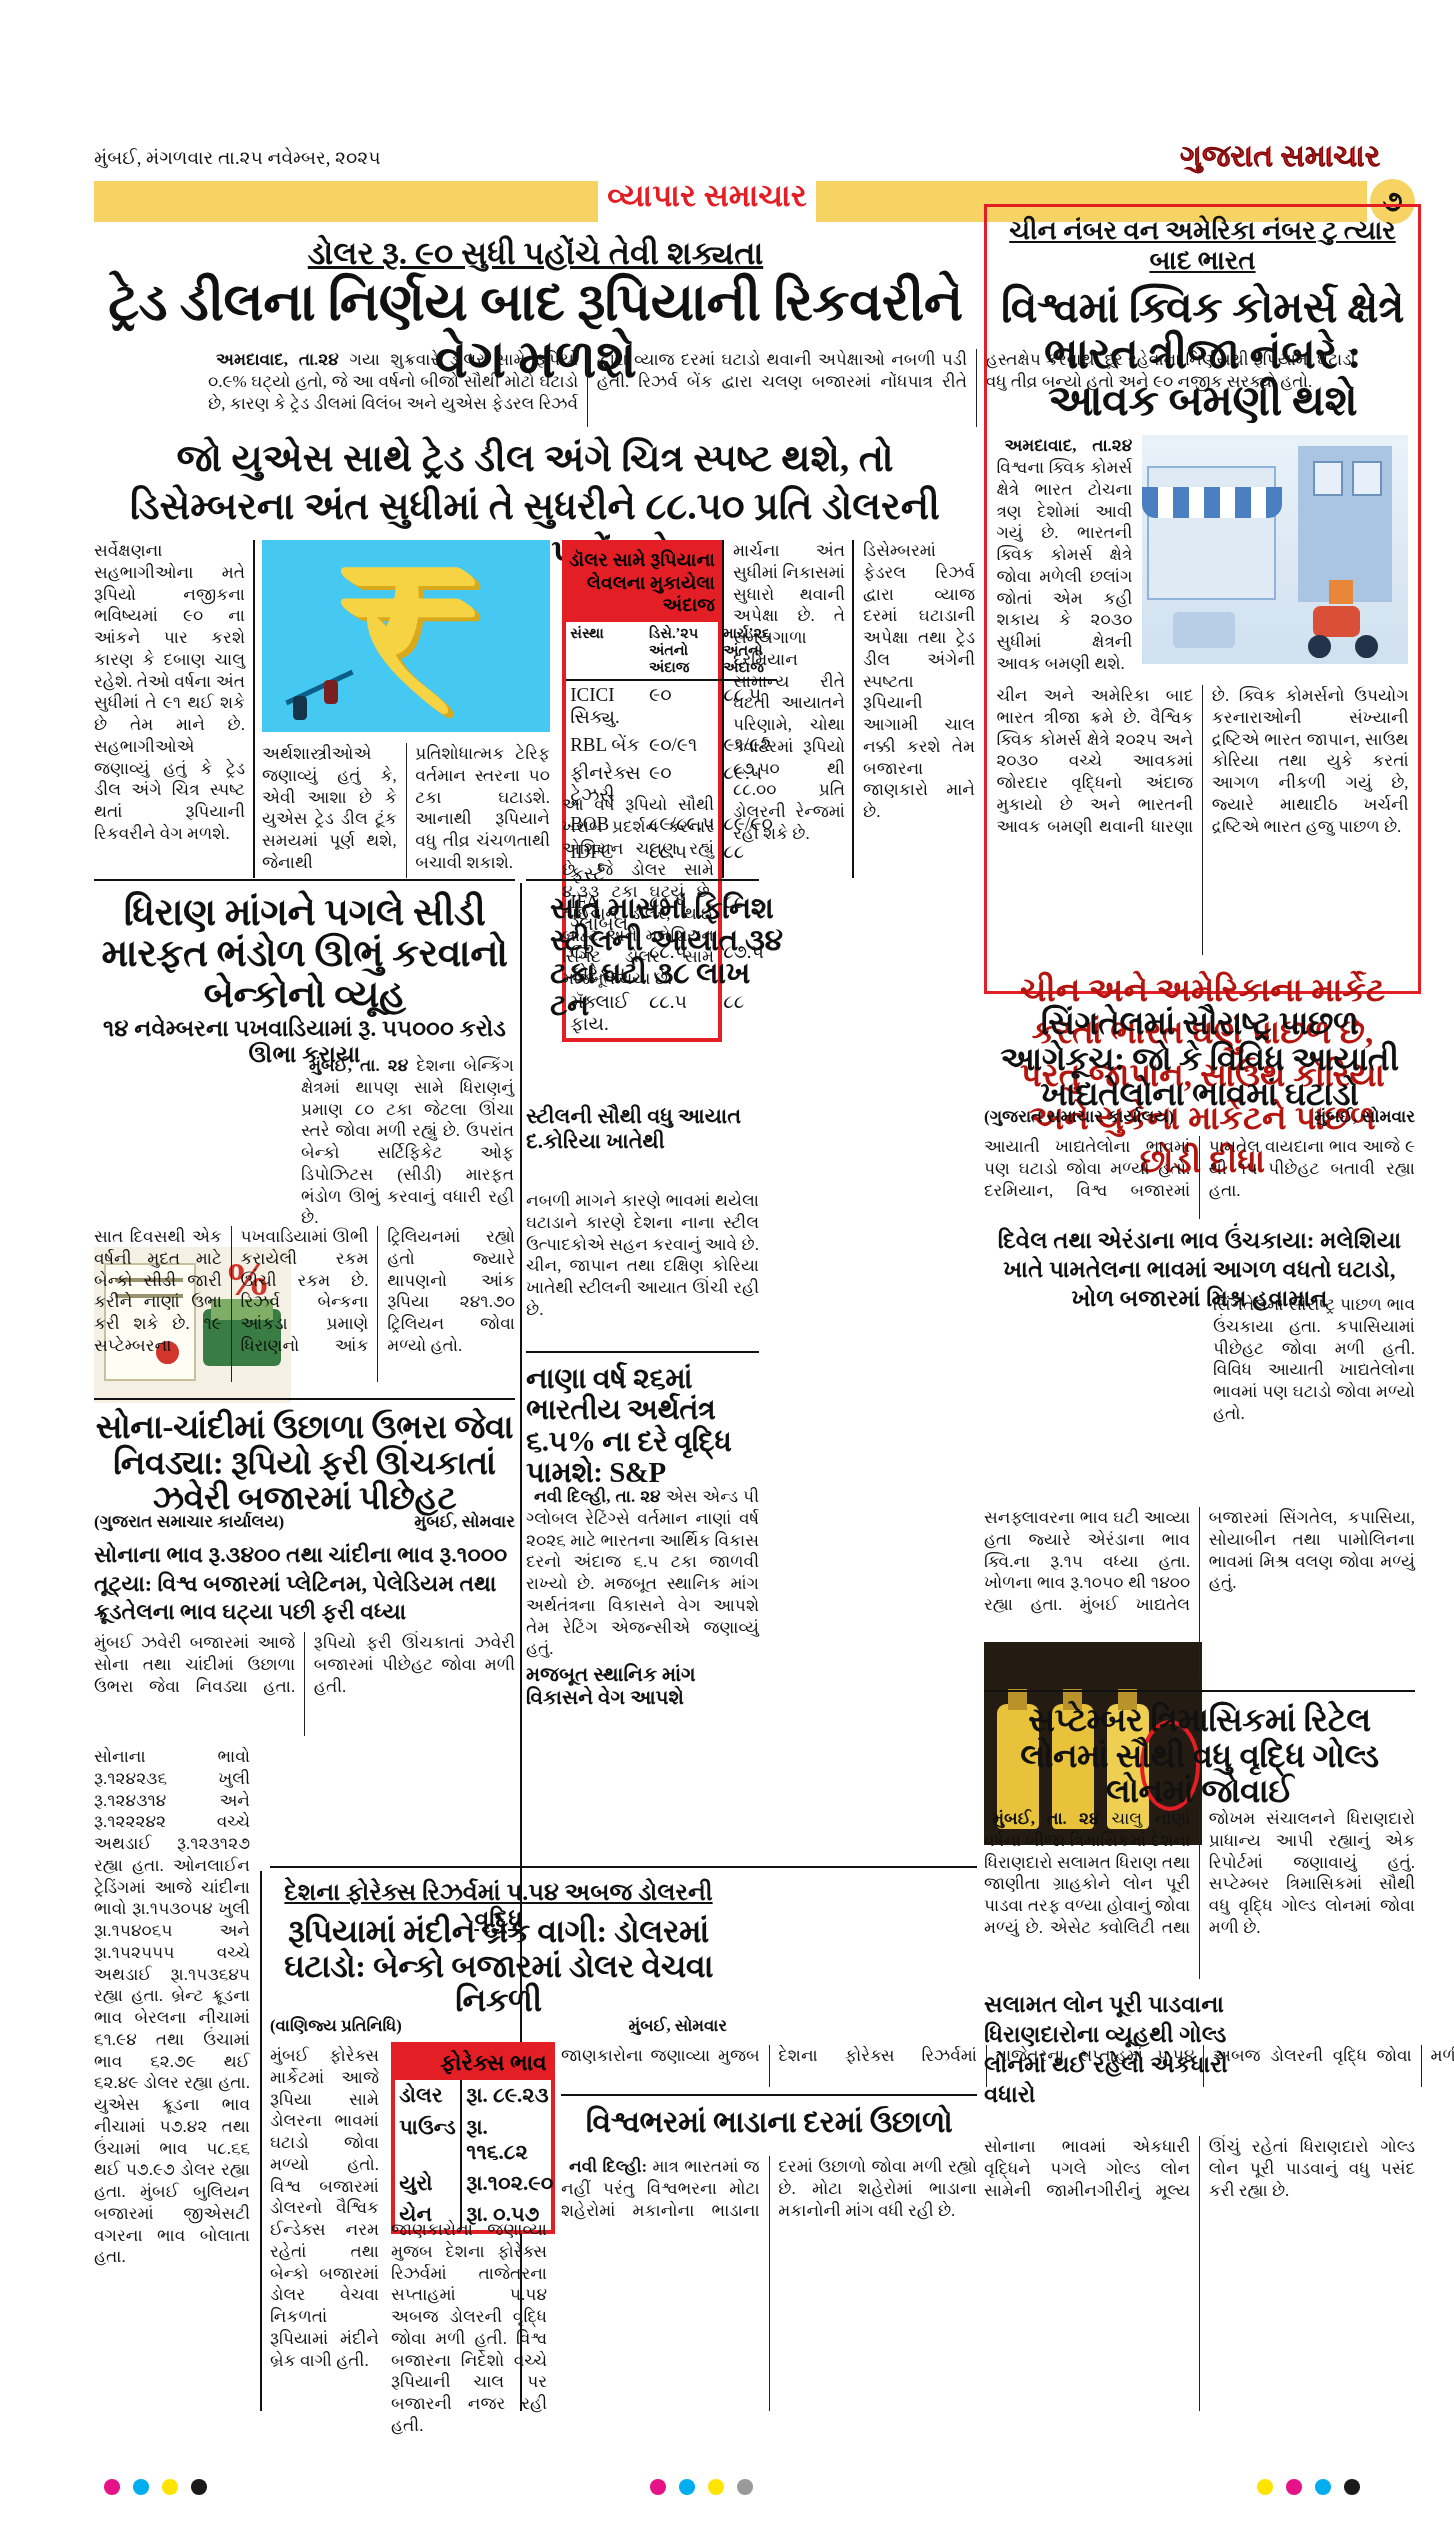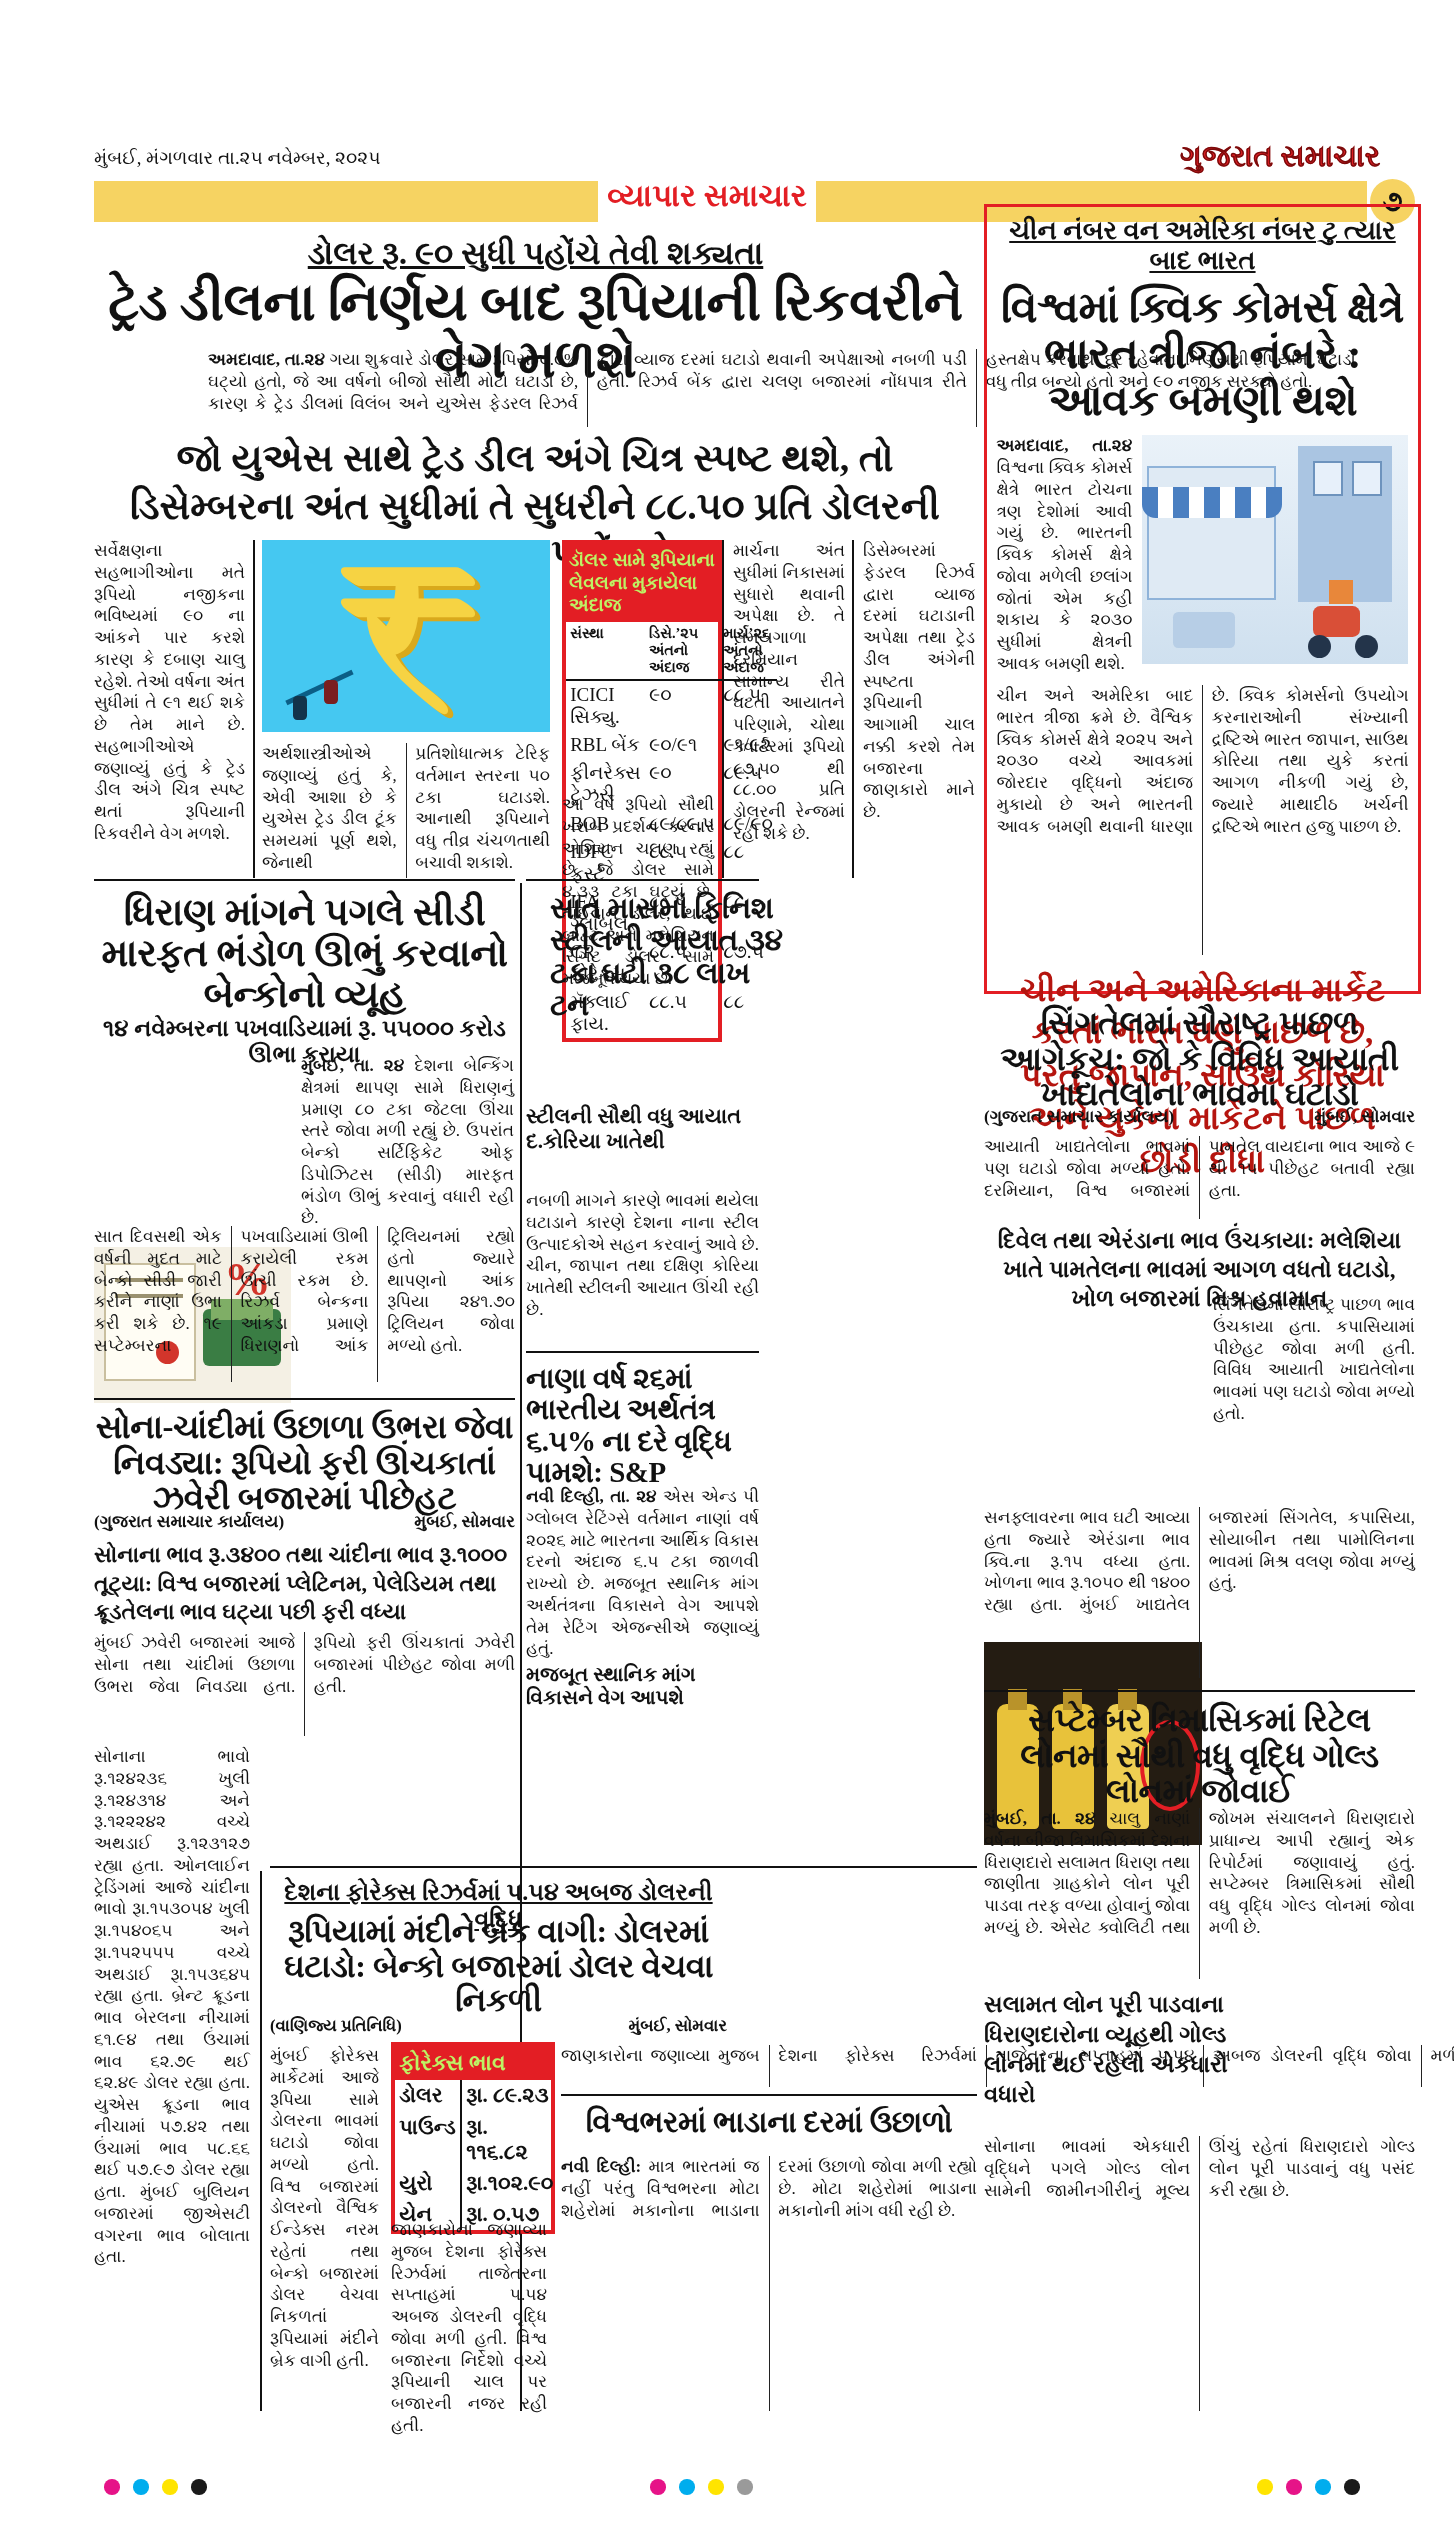--- a/index.html
+++ b/index.html
@@ -11,30 +11,30 @@
   .just{text-align:justify;}
   .ctr{text-align:center;}
   .b{font-weight:bold;}
   .body-text{font-size:17px;line-height:1.28;}
   .cols2{column-count:2;column-gap:18.7px;column-rule:1px solid #222;}
   .cols3{column-count:3;column-gap:18.7px;column-rule:1px solid #222;}
   .rule-h{background:#111;height:2.1px;}
   .rule-v{background:#111;width:1.6px;}
   .kicker{font-weight:bold;text-decoration:underline;}
   .headline{font-weight:bold;line-height:1.08;letter-spacing:-0.5px;}
-  .dateline{font-weight:bold;}
+  .dateline{font-weight:bold;margin-left:8px;}
   
   .band{background:#f6d362;}
   .section-box{background:#fff;border:0;color:#e31e24;font-weight:bold;}
   .pagecircle{background:#f6d362;border-radius:50%;width:45px;height:45px;
     display:flex;align-items:center;justify-content:center;font-size:29px;font-weight:bold;}
   .paper-name{color:#e31e24;font-weight:bold;-webkit-text-stroke:0.5px #7a0c0c;}
   
   .ftable{border:4.2px solid #e31e24;background:#fff;}
-  .ftable .thead{background:#e31e24;color:#bef264;font-weight:bold;text-align:left;}
+  .ftable .thead{background:#e31e24;color:#000000;font-weight:bold;text-align:right;}
   table{border-collapse:collapse;width:100%;}
   td,th{padding:3.1px 4.2px;vertical-align:top;}
   .forecast th{border-bottom:2.1px solid #111;font-weight:bold;text-align:left;}
   .forecast td{font-size:19px;}
   .forex td{font-size:21px;font-weight:bold;border-left:2.1px solid #111;}
   .forex td:first-child{border-left:0;}
   .redbox{border:3.6px solid #e31e24;}
   .highlight-red{color:#b5150f;font-weight:bold;}
   
   .illo{overflow:hidden;position:relative;}

